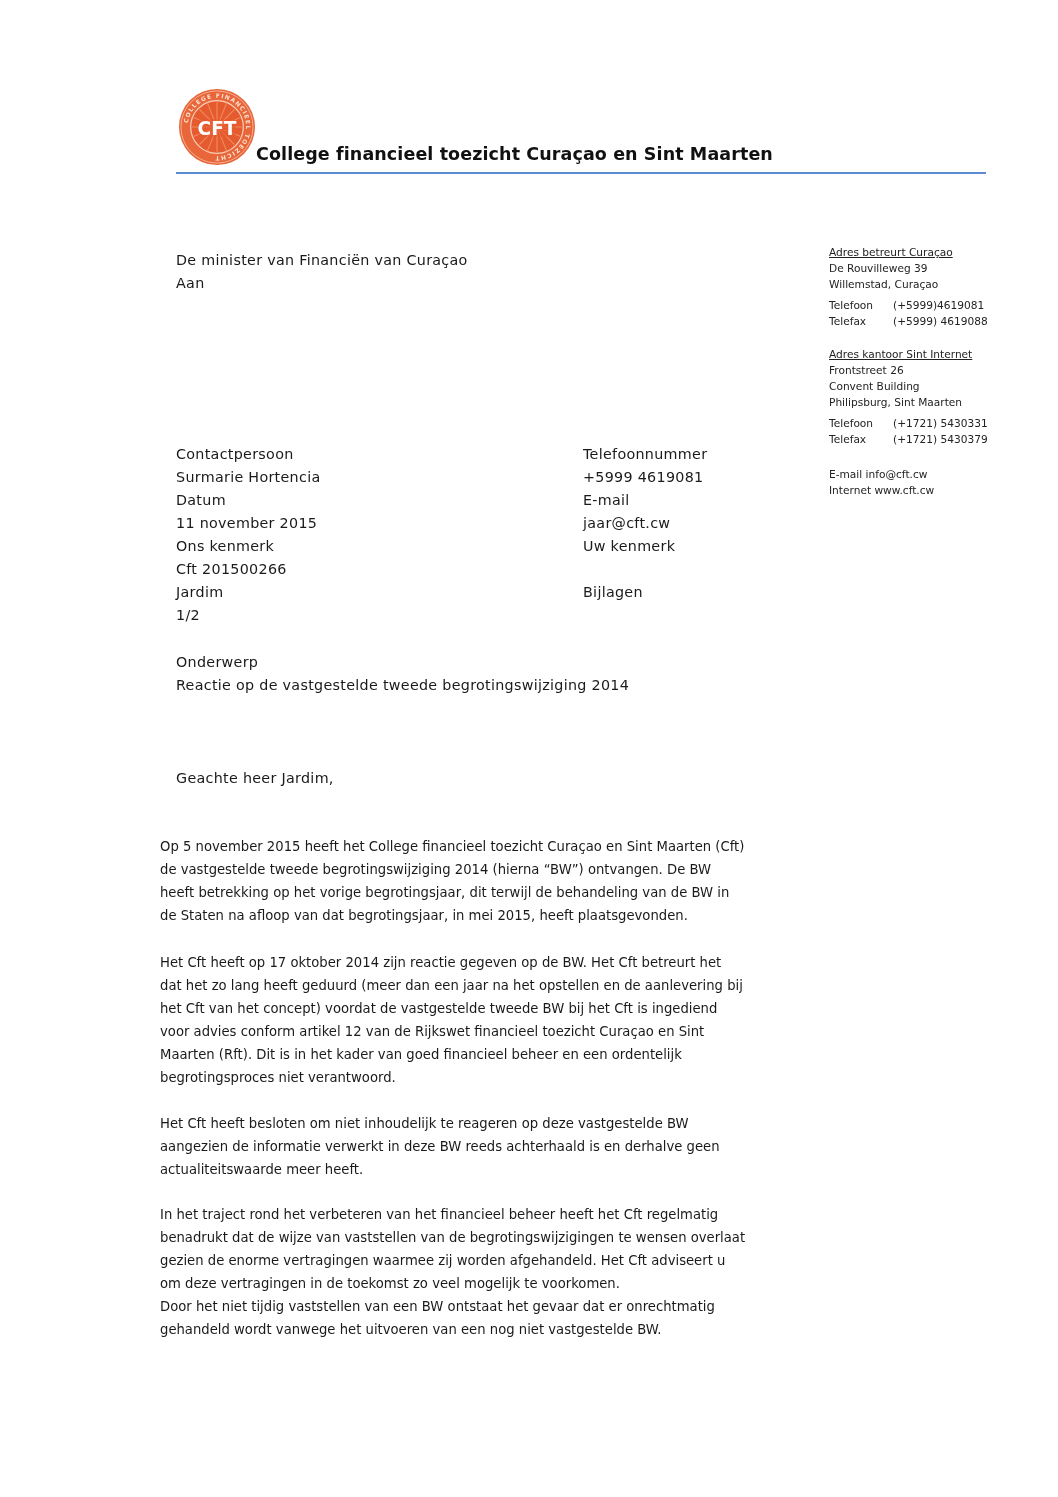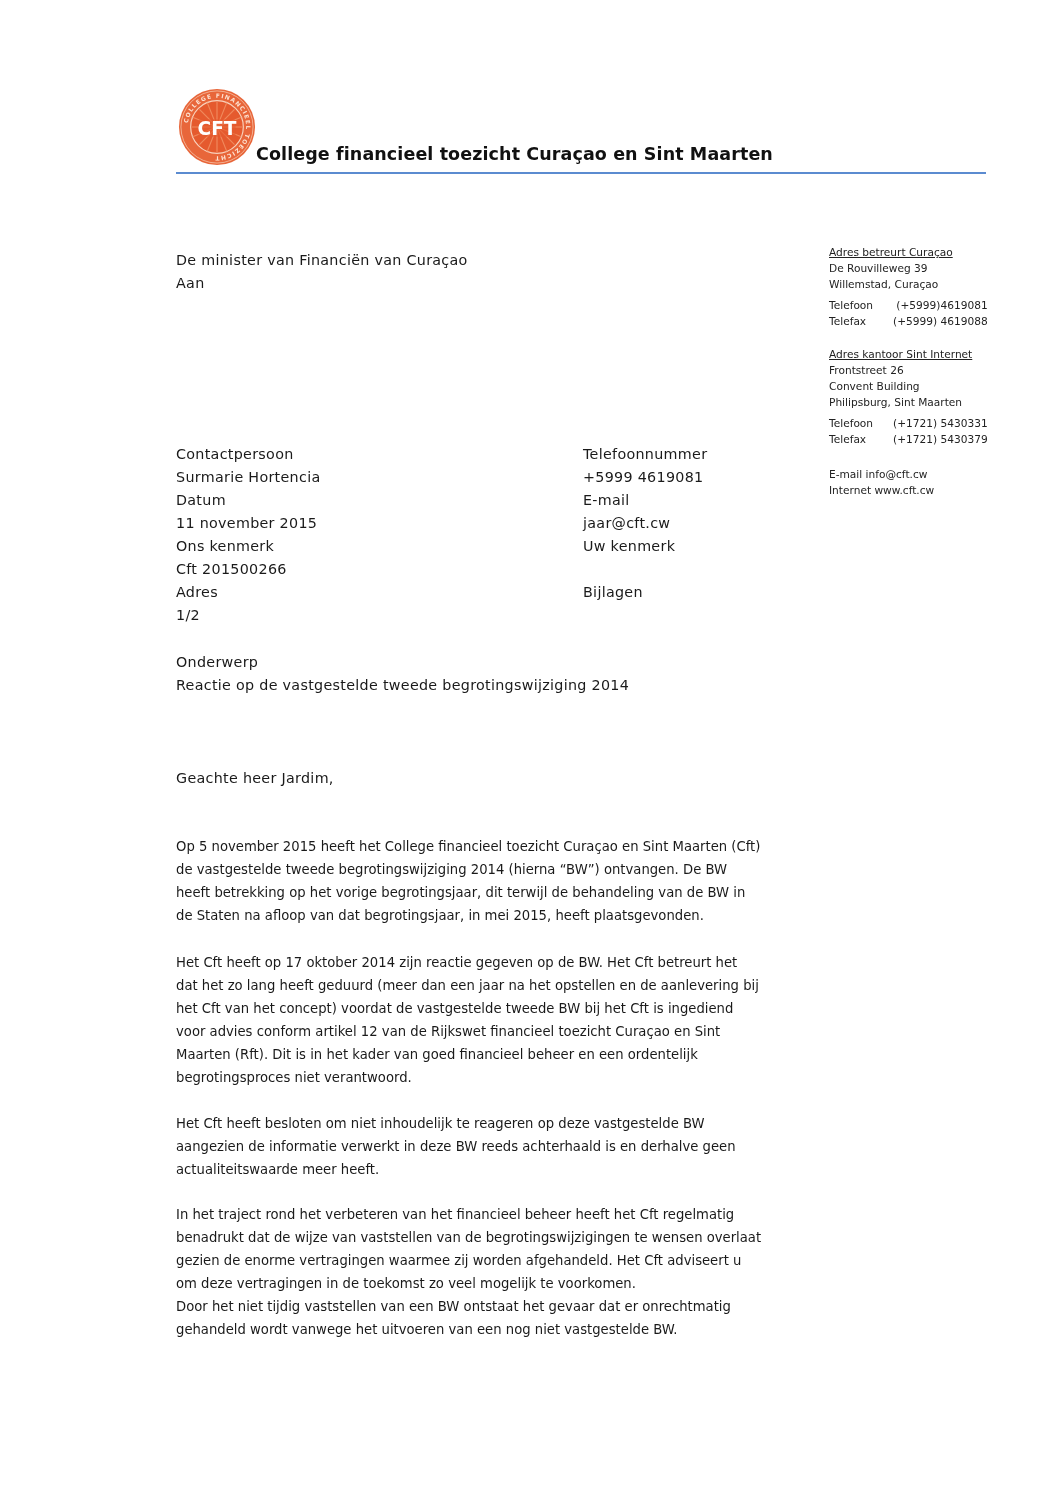--- a/index.html
+++ b/index.html
@@ -18,31 +18,31 @@
     .addr { left: 176px; top: 249px; }
 
     
     .side { left: 829px; font-size: 10.6px; line-height: 16px; color: #222; }
     .side .u { text-decoration: underline; }
     .side .row { display: flex; }
     .side .row .k { width: 64px; }
     .side-cur { top: 244px; }
     .side-sm { top: 346px; }
     .side-contact { top: 466px; }
-    .gap6 { margin-top: 5px; justify-content: space-between; }
+    .gap6 { margin-top: 5px; }
 
     
     .meta-left { left: 176px; top: 443px; }
     .meta-right { left: 583px; top: 443px; }
 
     .subject { left: 176px; top: 651px; }
     .salutation { left: 176px; top: 767px; }
 
     
-    .body { left: 176px; width: 720px; font-family: "DejaVu Sans", sans-serif; font-size: 14.2px; line-height: 23px; color: #1a1a1a; }
+    .body { left: 160px; width: 720px; font-family: "DejaVu Sans", sans-serif; font-size: 14.2px; line-height: 23px; color: #1a1a1a; }
     .body p { margin: 0; transform: scaleX(0.93); transform-origin: left top; white-space: nowrap; }
     .body p span { display: block; }
     .p1 { top: 835px; }
     .p2 { top: 951px; }
     .p3 { top: 1112px; }
     .p4 { top: 1203px; }
   </style>
 </head>
 <body>
 
@@ -112,21 +112,21 @@
   <div>Internet www.cft.cw</div>
 </div>
 
 <div class="abs txt meta-left">
   <div>Contactpersoon</div>
   <div>Surmarie Hortencia</div>
   <div>Datum</div>
   <div>11 november 2015</div>
   <div>Ons kenmerk</div>
   <div>Cft 201500266</div>
-  <div>Adres</div>
+  <div>Jardim</div>
   <div>1/2</div>
 </div>
 
 <div class="abs txt meta-right">
   <div>Telefoonnummer</div>
   <div>+5999 4619081</div>
   <div>E-mail</div>
   <div>jaar@cft.cw</div>
   <div>Uw kenmerk</div>
   <div style="height:23px"></div>

